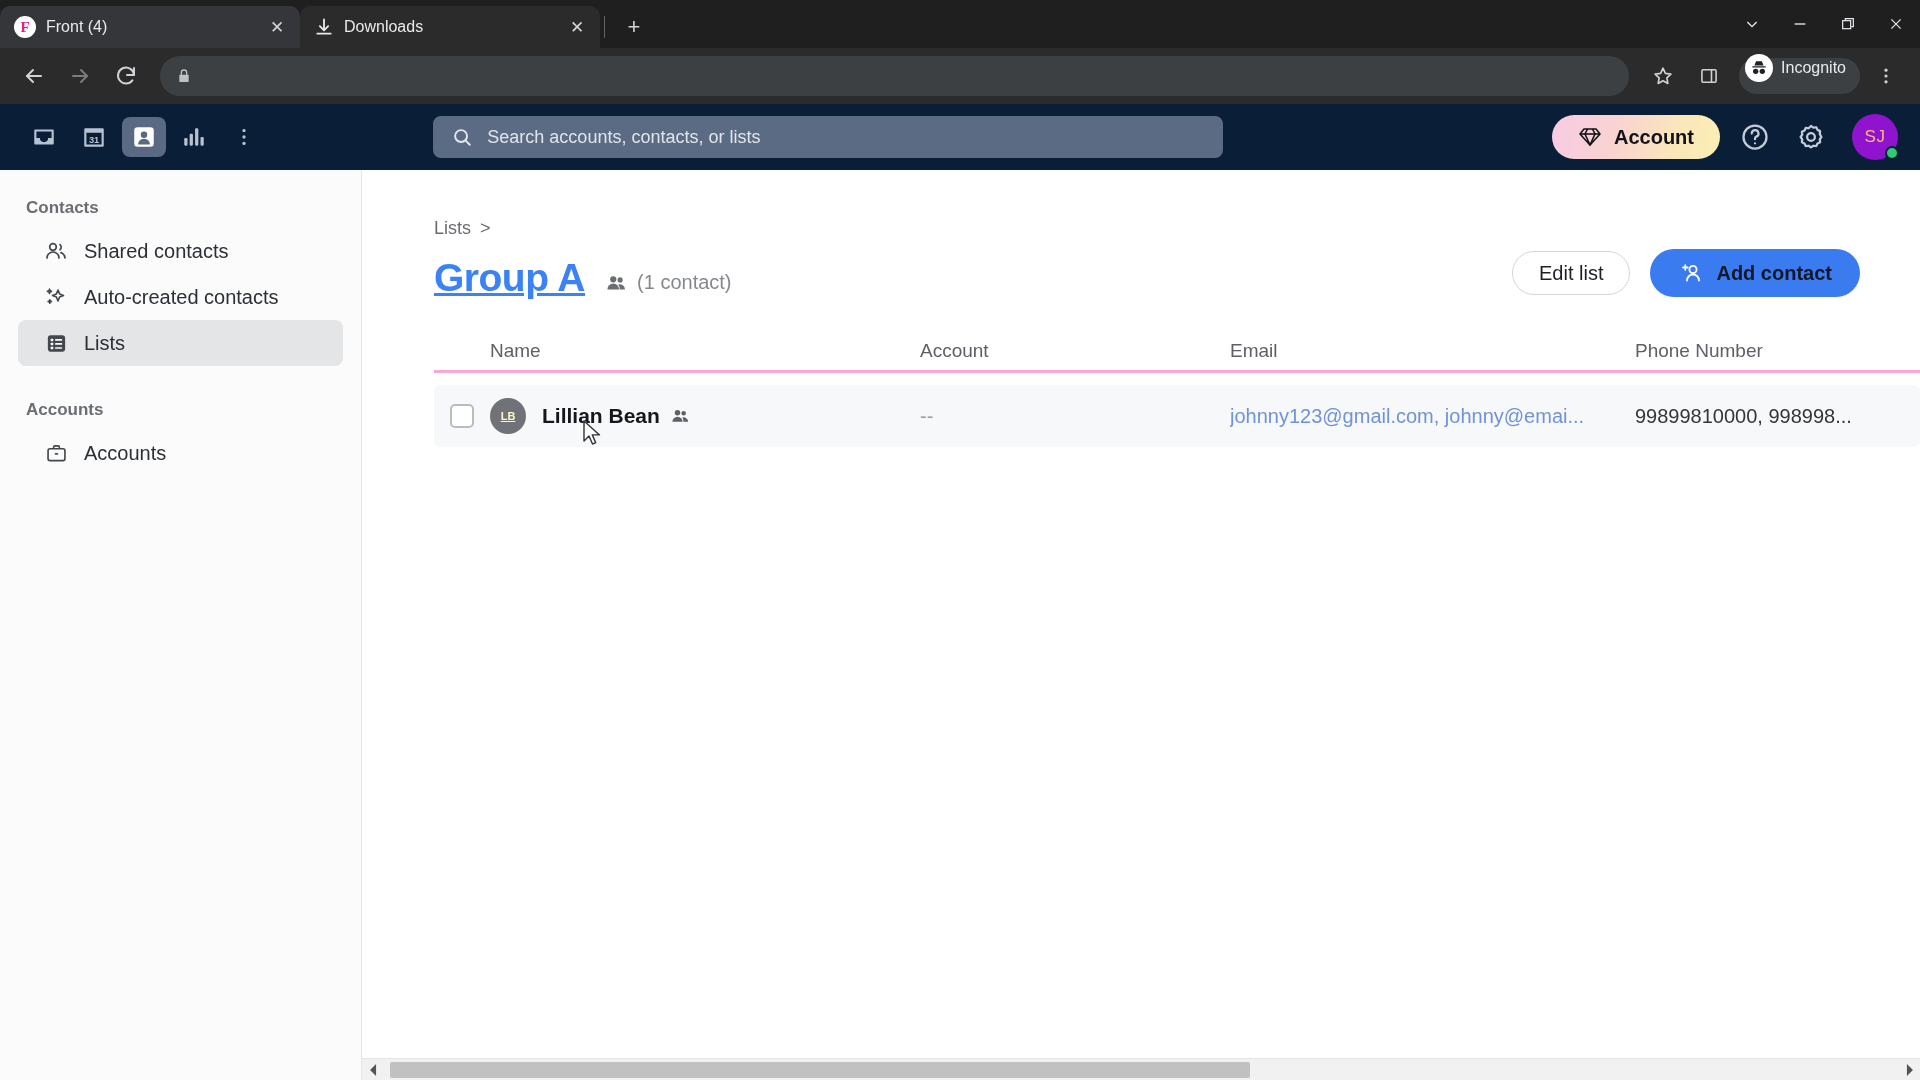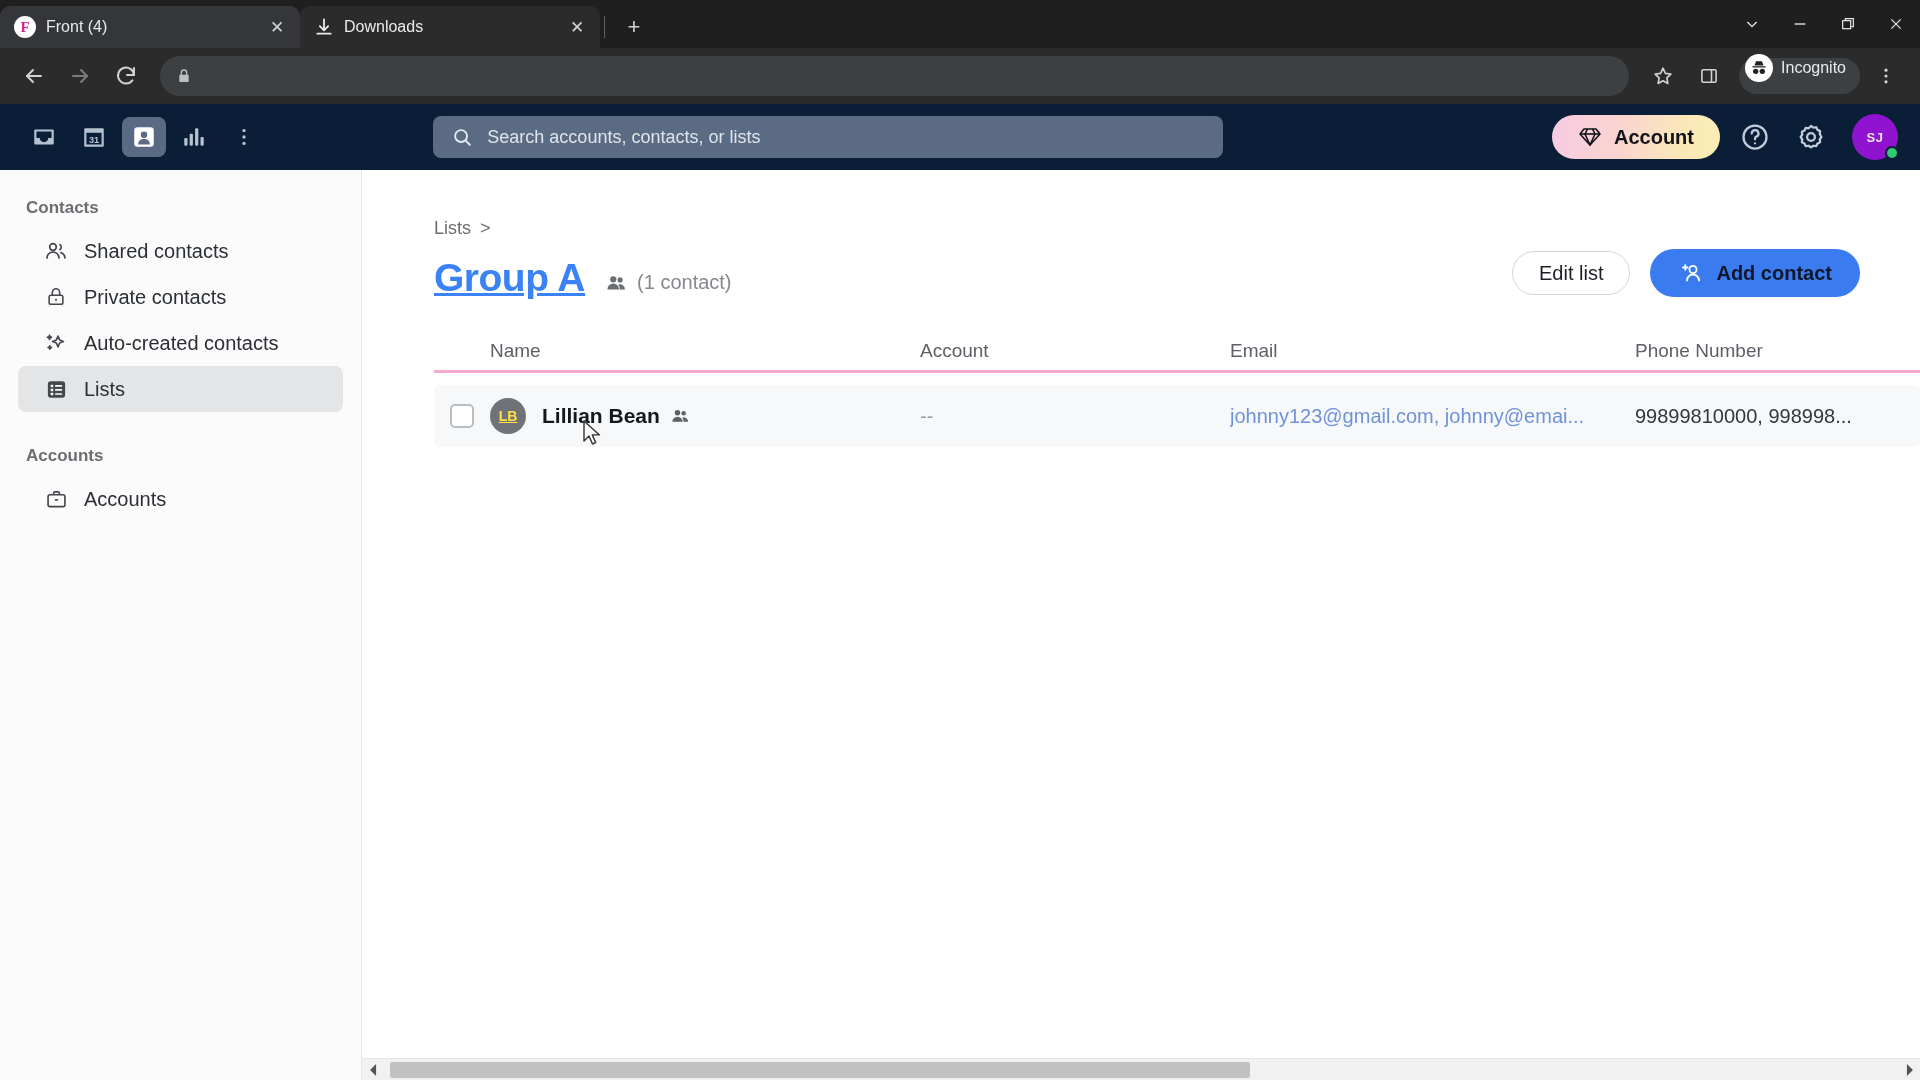--- a/index.html
+++ b/index.html
@@ -163,21 +163,21 @@
   }
   .hdr-circ-icon {
     width: 42px; height: 42px;
     display: flex; align-items: center; justify-content: center;
     color: #c3ccd8;
   }
   .avatar-wrap { position: relative; width: 46px; height: 46px; margin-left: 6px; }
   .avatar {
     width: 46px; height: 46px; border-radius: 50%;
     background: #9013cf;
-    color: #e5e5e5; font-size: 13px; font-weight: 700;
+    color: #fdba74; font-size: 17px; font-weight: 400;
     display: flex; align-items: center; justify-content: center;
     letter-spacing: .5px;
   }
   .presence {
     position: absolute; right: -1px; bottom: 0px;
     width: 14px; height: 14px; border-radius: 50%;
     background: #2ecc71; border: 2px solid #0b1e38;
   }
 
   
@@ -269,21 +269,21 @@
   }
   .checkbox {
     width: 24px; height: 24px;
     border: 2px solid #b9bcc1;
     border-radius: 5px;
     background: #fff;
   }
   .row-avatar {
     width: 36px; height: 36px; border-radius: 50%;
     background: #6f7277;
-    color: #fde047; font-size: 14px; font-weight: 700;
+    color: #fef9c3; font-size: 11px; font-weight: 700;
     display: flex; align-items: center; justify-content: center;
     margin-right: 16px; flex: 0 0 auto; text-decoration: underline;
   }
   .name-cell { display: flex; align-items: center; }
   .name-text { font-weight: 700; font-size: 21px; color: #14171c; }
   .shared-badge { margin-left: 10px; color: #5d6066; display: flex; align-items: center; }
   .dash { color: #9a9da2; font-size: 20px; }
   .email-link { color: #6f92d8; font-size: 20px; white-space: nowrap; overflow: hidden; text-overflow: ellipsis; display:block; padding-right:18px;}
   .phone-text { color: #33363b; font-size: 20px; white-space: nowrap; overflow: hidden; text-overflow: ellipsis; display:block; padding-right:18px;}
 
@@ -514,30 +514,20 @@
         <svg width="24" height="24" viewBox="0 0 24 24" fill="none" stroke="currentColor" stroke-width="1.7" stroke-linecap="round" stroke-linejoin="round">
           <circle cx="9" cy="8" r="3.3"></circle>
             <path d="M3 19a6 6 0 0 1 12 0"></path>
           <path d="M16 5.6a3.3 3.3 0 0 1 0 5.1"></path>
             <path d="M17 13.6a6 6 0 0 1 4 5.4"></path>
         </svg>
       </span>
       <span>Shared contacts</span>
     </div>
 
-    <div class="side-item">
-      <span class="side-ico">
-        <svg width="22" height="22" viewBox="0 0 24 24" fill="none" stroke="currentColor" stroke-width="1.7" stroke-linejoin="round">
-          <rect x="4.5" y="10" width="15" height="10" rx="2"></rect>
-            <path d="M8 10V7a4 4 0 0 1 8 0v3"></path>
-          <circle cx="12" cy="15" r="1.2" fill="currentColor" stroke="none"></circle>
-        </svg>
-      </span>
-      <span>Private contacts</span>
-    </div>
 
     <div class="side-item">
       <span class="side-ico">
         <svg width="24" height="24" viewBox="0 0 24 24" fill="none" stroke="currentColor" stroke-width="1.6" stroke-linejoin="round">
           <path d="M14 5l1.6 3.9L19.5 10.5 15.6 12l-1.6 4-1.6-4L8.5 10.5l3.9-1.6z"></path>
           <path d="M5.5 4.2l.6 1.5 1.5.6-1.5.6-.6 1.5-.6-1.5L3.4 6.3l1.5-.6z"></path>
           <path d="M5.8 14.8l.5 1.2 1.2.5-1.2.5-.5 1.2-.5-1.2-1.2-.5 1.2-.5z"></path>
         </svg>
       </span>
       <span>Auto-created contacts</span>

